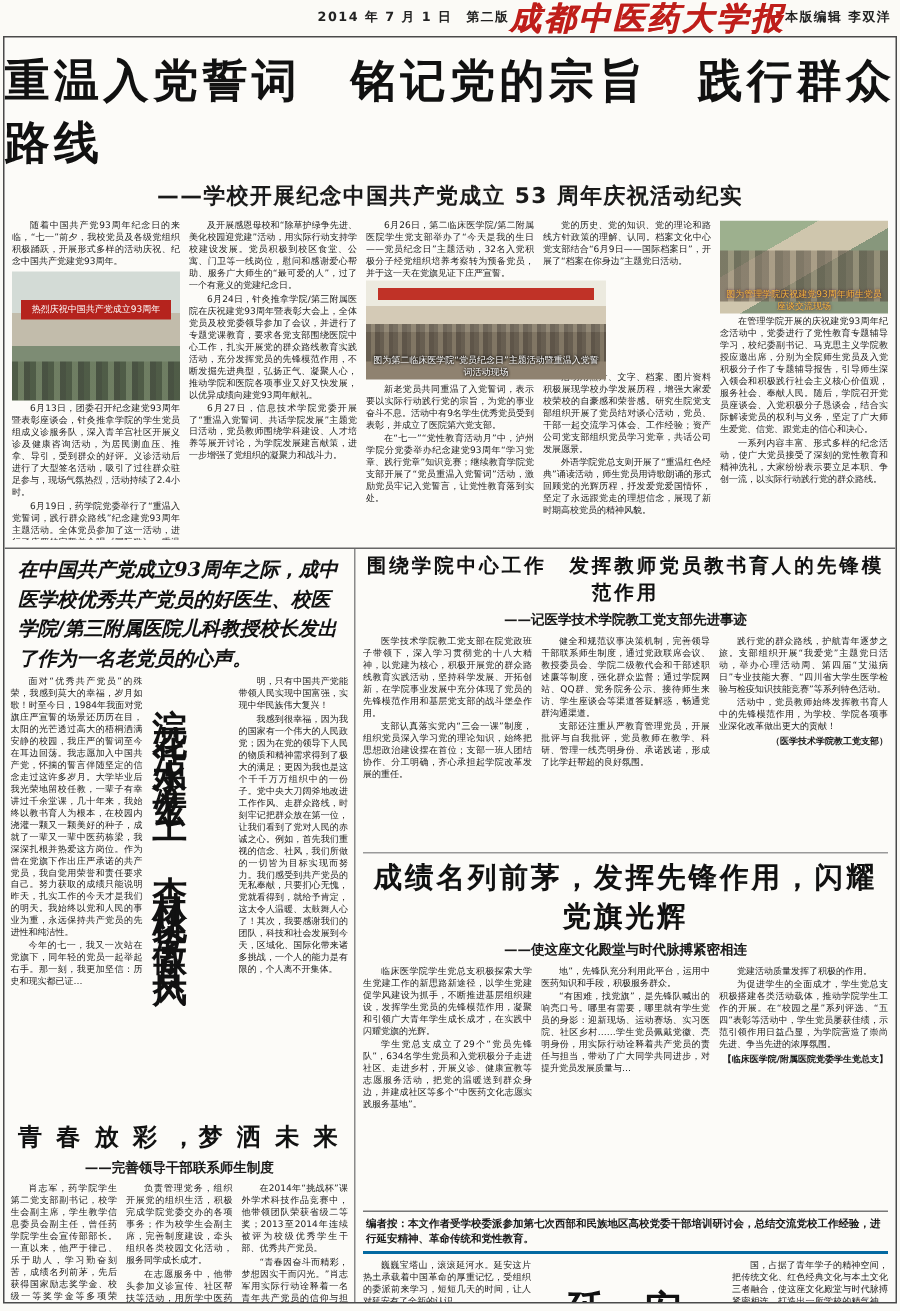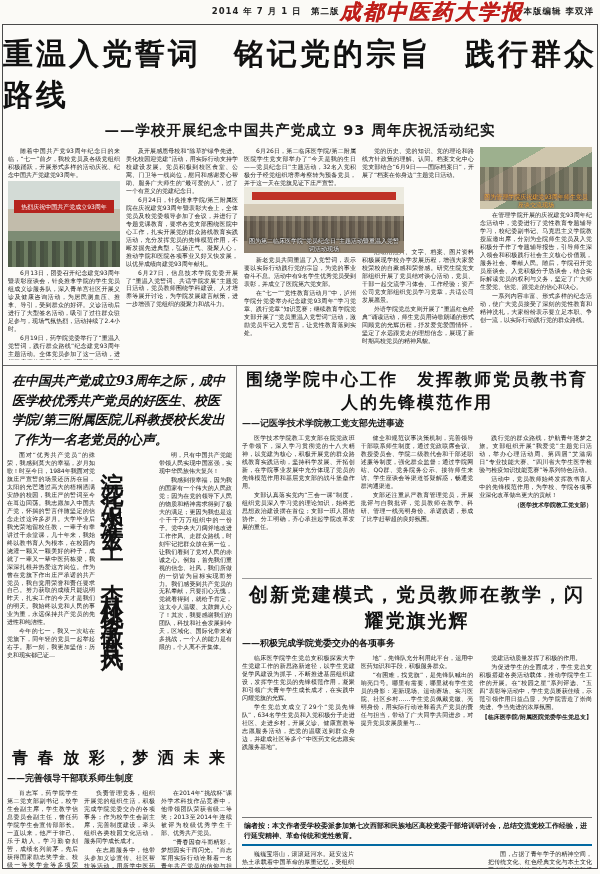--- a/index.html
+++ b/index.html
@@ -57,23 +57,23 @@
   .poem-wrap{display:flex;gap:4px;height:292px;overflow:hidden;}
   .poem-col{font-size:6px;line-height:1.33;text-align:justify;overflow:hidden;}
   .poem-a{width:88px;}
   .poem-b{flex:1;}
   .poem-vert{
     writing-mode:vertical-lr;height:286px;width:56px;flex:none;
     font-family:"DejaVu Serif","Liberation Serif",serif;
     font-size:23px;font-weight:bold;letter-spacing:11px;line-height:1.2;
     color:#111;margin-top:3px;
   }
-  .art-h1{font-size:17px;font-weight:bold;text-align:center;letter-spacing:2px;color:#111;}
+  .art-h1{font-size:13px;font-weight:bold;text-align:center;letter-spacing:2px;color:#111;}
   .art-h1.big{font-size:19px;}
-  .art-sub{font-size:9px;font-weight:bold;margin:3px 0 4px;}
+  .art-sub{font-size:9px;font-weight:bold;text-align:center;margin:3px 0 4px;}
   .cols3{display:flex;gap:6px;font-size:6px;line-height:1.33;text-align:justify;overflow:hidden;}
   .cols3>div{flex:1;overflow:hidden;}
   .attr{font-weight:bold;text-align:right;margin-top:2px;text-indent:0;}
   .youth{margin-top:5px;}
   .youth .cols3{height:196px;}
   .tech .cols3{height:140px;}
   .clinical .cols3{height:160px;}
   .rule{border-top:1px solid #9a9a9a;margin:4px 0 3px;}
   .note{font-size:7px;font-weight:bold;font-family:"DejaVu Serif","Liberation Serif",serif;
     border-top:1px solid #777;border-bottom:2px solid #0369a1;padding:3px 2px;margin-top:3px;line-height:1.4;}
@@ -88,21 +88,21 @@
 
 <div class="hdr">
   <span class="side">2014 年 7 月 1 日　第二版</span>
   <span class="masthead">成都中医药大学报</span>
   <span class="side">本版编辑 李双洋</span>
 </div>
 
 <div class="frame">
 
   <div class="lead-hl">重温入党誓词　铭记党的宗旨　践行群众路线</div>
-  <div class="lead-sub">——学校开展纪念中国共产党成立 93 周年庆祝活动纪实</div>
+  <div class="lead-sub">——学校开展纪念中国共产党成立 53 周年庆祝活动纪实</div>
 
   <div class="top-cols">
     <div class="tcol">
       <div>
           <p class="para">随着中国共产党93周年纪念日的来临，“七一”前夕，我校党员及各级党组织积极踊跃，开展形式多样的活动庆祝、纪念中国共产党建党93周年。</p>
         </div>
       <div class="ph photo1">
         <div class="banner">热烈庆祝中国共产党成立93周年</div>
         <div class="crowd"></div>
       </div>
@@ -216,22 +216,22 @@
                 <p class="para">活动中，党员教师始终发挥教书育人中的先锋模范作用，为学校、学院各项事业深化改革做出更大的贡献！</p>
               </div>
             <p class="para attr">（医学技术学院教工党支部）</p>
           </div>
         </div>
       </div>
 
       <div class="rule"></div>
 
       <div class="clinical">
-        <div class="art-h1 big">创新党建模式，党员教师在教学，闪耀党旗光辉</div>
-        <div class="art-sub">——积极完成学院党委交办的各项事务</div>
+        <div class="art-h1 big">成绩名列前茅，发挥先锋作用，闪耀党旗光辉</div>
+        <div class="art-sub">——使这座文化殿堂与时代脉搏紧密相连</div>
         <div class="cols3">
           <div>
               <p class="para">临床医学院学生党总支积极探索大学生党建工作的新思路新途径，以学生党建促学风建设为抓手，不断推进基层组织建设，发挥学生党员的先锋模范作用，凝聚和引领广大青年学生成长成才，在实践中闪耀党旗的光辉。</p>
               <p class="para">学生党总支成立了29个“党员先锋队”，634名学生党员和入党积极分子走进社区、走进乡村，开展义诊、健康宣教等志愿服务活动，把党的温暖送到群众身边，并建成社区等多个“中医药文化志愿实践服务基地”。</p>
             </div>
           <div>
               <p class="para">地”，先锋队充分利用此平台，运用中医药知识和手段，积极服务群众。</p>
               <p class="para">“有困难，找党旗”，是先锋队喊出的响亮口号。哪里有需要，哪里就有学生党员的身影：迎新现场、运动赛场、实习医院、社区乡村……学生党员佩戴党徽、亮明身份，用实际行动诠释着共产党员的责任与担当，带动了广大同学共同进步，对提升党员发展质量与…</p>
             </div>
           <div>

